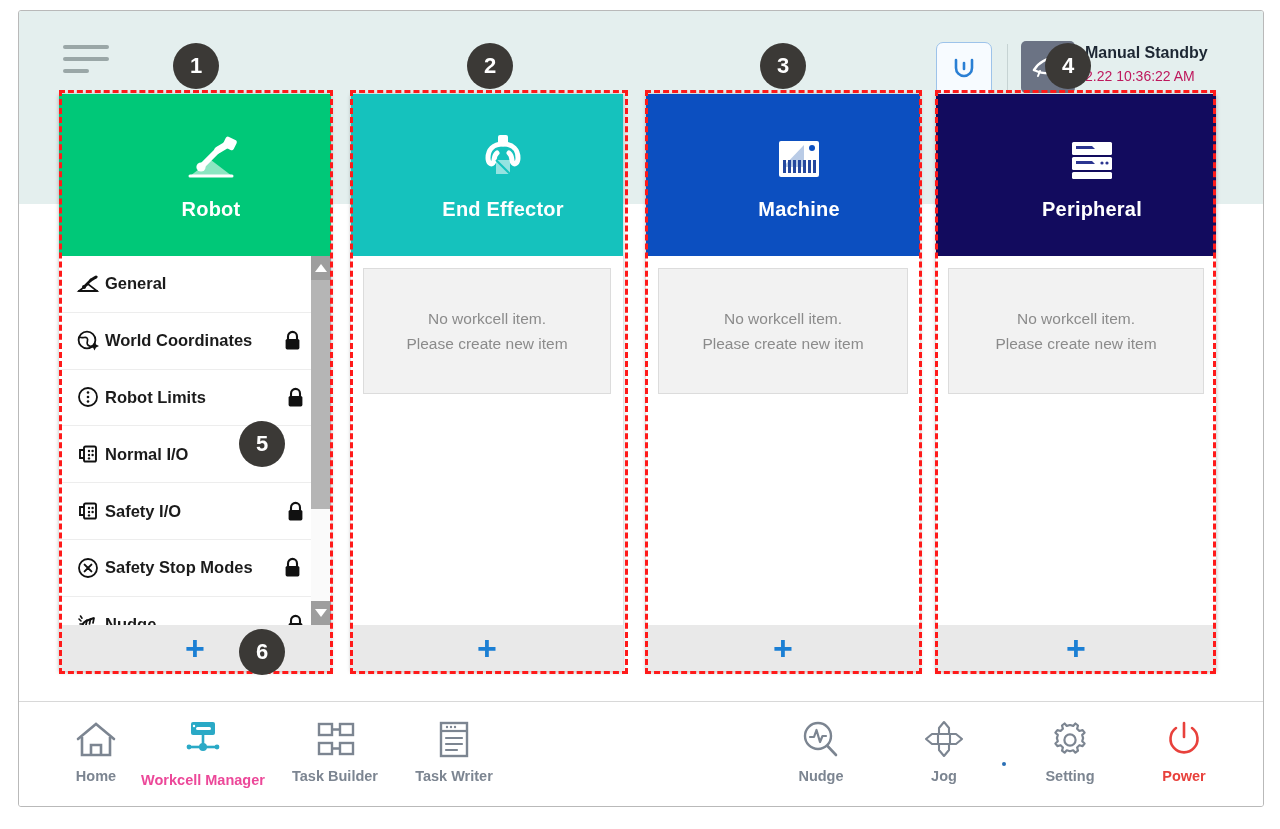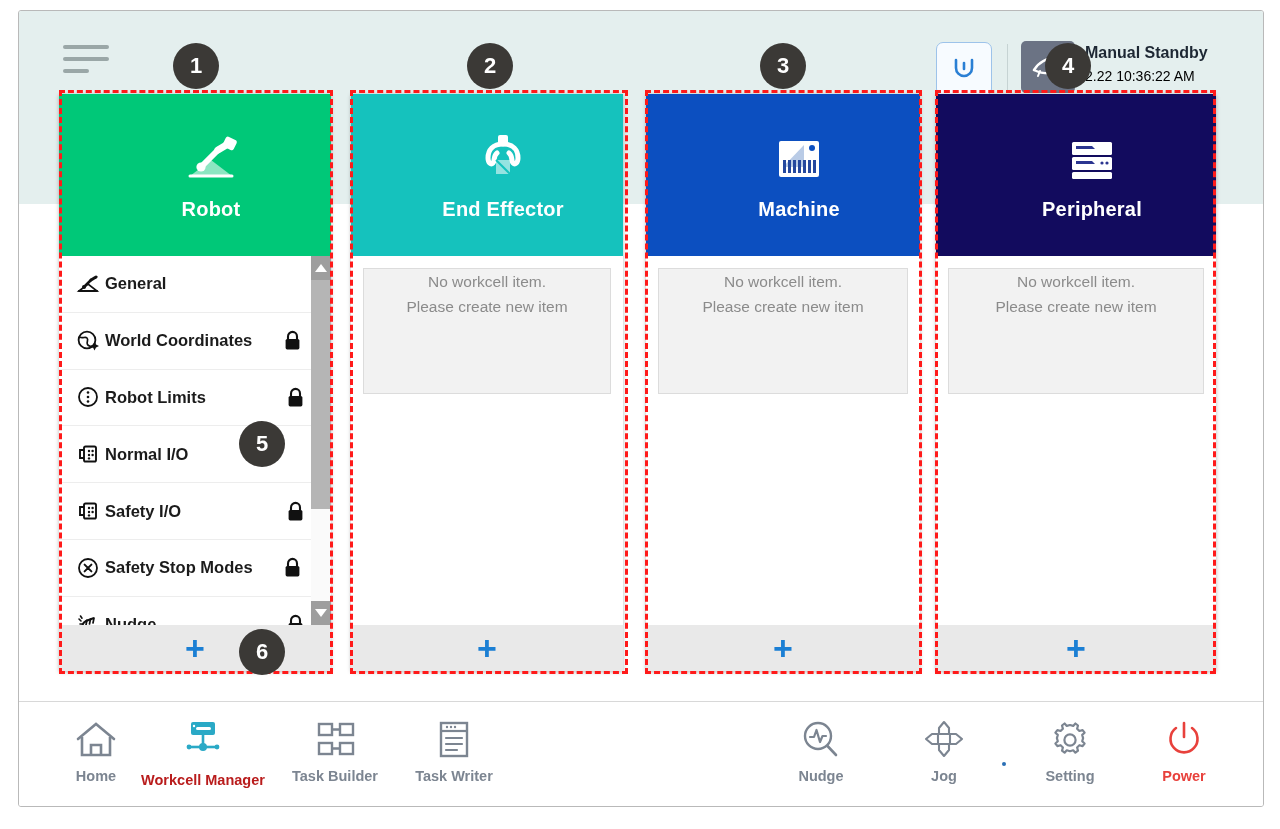--- a/index.html
+++ b/index.html
@@ -19,21 +19,21 @@
   .hamburger i:nth-child(3){top:28px;width:26px;}
 
   .home-btn{position:absolute;left:917px;top:31px;width:54px;height:52px;background:#f7fbff;
             border:1px solid #9dc3ea;border-radius:7px;display:flex;align-items:center;justify-content:center;}
   .divider-v{position:absolute;left:988px;top:33px;width:1px;height:46px;background:#c6d3d3;}
 
   .mode-icon{position:absolute;left:1002px;top:30px;width:54px;height:52px;background:#6b7384;
              border-radius:5px;display:flex;align-items:center;justify-content:center;}
   .status-block{position:absolute;left:1066px;top:30px;}
   .status-title{font-size:16px;font-weight:bold;color:#1d2733;line-height:24px;white-space:nowrap;}
-  .status-time{font-size:14px;color:#000000;line-height:22px;white-space:nowrap;}
+  .status-time{font-size:14px;color:#be185d;line-height:22px;white-space:nowrap;}
 
   
   .cards{position:absolute;left:0;top:0;width:100%;height:100%;}
   .card{position:absolute;top:83px;width:272px;height:577px;background:#ffffff;
         box-shadow:0 1px 4px rgba(0,0,0,.28);}
   .card.c1{left:40px;}
   .card.c2{left:332px;}
   .card.c3{left:627px;width:274px;}
   .card.c4{left:917px;width:280px;}
 
@@ -42,21 +42,21 @@
   .card-head .ttl{color:#fff;font-size:20px;font-weight:bold;margin-top:12px;letter-spacing:.2px;}
   .card-head .ico{height:56px;display:flex;align-items:flex-end;justify-content:center;}
 
   .card-body{position:absolute;left:0;top:162px;right:0;bottom:46px;background:#fff;overflow:hidden;}
   .card-foot{position:absolute;left:0;right:0;bottom:0;height:46px;background:#e9e9e9;
              display:flex;align-items:center;justify-content:center;cursor:pointer;}
   .plus{color:#1b7fd4;font-size:34px;font-weight:bold;line-height:34px;}
 
   
   .empty{margin:12px 12px 0 12px;height:124px;background:#f2f2f2;border:1px solid #dcdcdc;
-         display:flex;flex-direction:column;align-items:center;}
+         display:flex;flex-direction:column;align-items:center;justify-content:center;}
   .empty div{color:#8b8b8b;font-size:15.5px;line-height:25px;}
 
   
   .list{position:absolute;left:0;top:0;right:20px;bottom:0;}
   .litem{position:relative;height:56.8px;display:flex;align-items:center;
          border-bottom:1px solid #ededed;cursor:pointer;padding-left:12px;box-sizing:border-box;}
   .litem .lico{width:34px;flex:0 0 34px;display:flex;align-items:center;justify-content:center;}
   .litem .ltxt{font-size:16.5px;font-weight:bold;color:#1b1b1b;white-space:nowrap;}
   .litem .llock{margin-left:auto;margin-right:9px;display:flex;align-items:center;}
   .litem .llock.far{margin-right:6px;}
@@ -71,21 +71,21 @@
   .tri{width:0;height:0;border-left:6px solid transparent;border-right:6px solid transparent;}
   .tri.u{border-bottom:8px solid #fff;}
   .tri.d{border-top:8px solid #fff;}
 
   
   .nav{position:absolute;left:0;right:0;bottom:0;height:104px;background:#fff;border-top:1px solid #d8d8d8;}
   .navitem{position:absolute;top:14px;width:120px;display:flex;flex-direction:column;
            align-items:center;cursor:pointer;}
   .navitem .nico{height:48px;display:flex;align-items:center;justify-content:center;}
   .navitem .nlbl{font-size:14.5px;font-weight:bold;color:#7c8591;margin-top:4px;white-space:nowrap;}
-  .navitem.active .nlbl{color:#b91c1c;margin-top:8px;}
+  .navitem.active .nlbl{color:#ec4899;margin-top:8px;}
   .navitem.power .nlbl{color:#e8413c;}
   .dot{position:absolute;left:983px;top:60px;width:4px;height:4px;background:#2b6fb5;border-radius:50%;}
 
   
   .ann{position:absolute;border:3px dashed #ff1a1a;box-sizing:border-box;pointer-events:none;}
   .badge{position:absolute;width:46px;height:46px;border-radius:50%;background:#3b3936;
          color:#fff;font-size:22px;font-weight:bold;display:flex;align-items:center;
          justify-content:center;pointer-events:none;}
 </style>
 </head>

